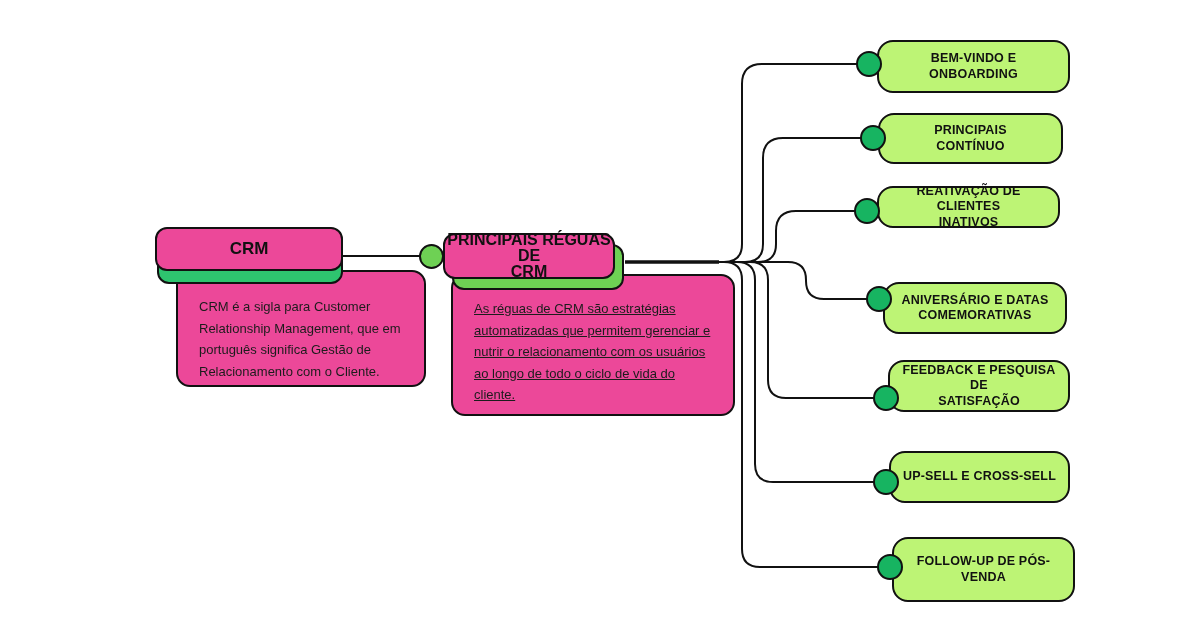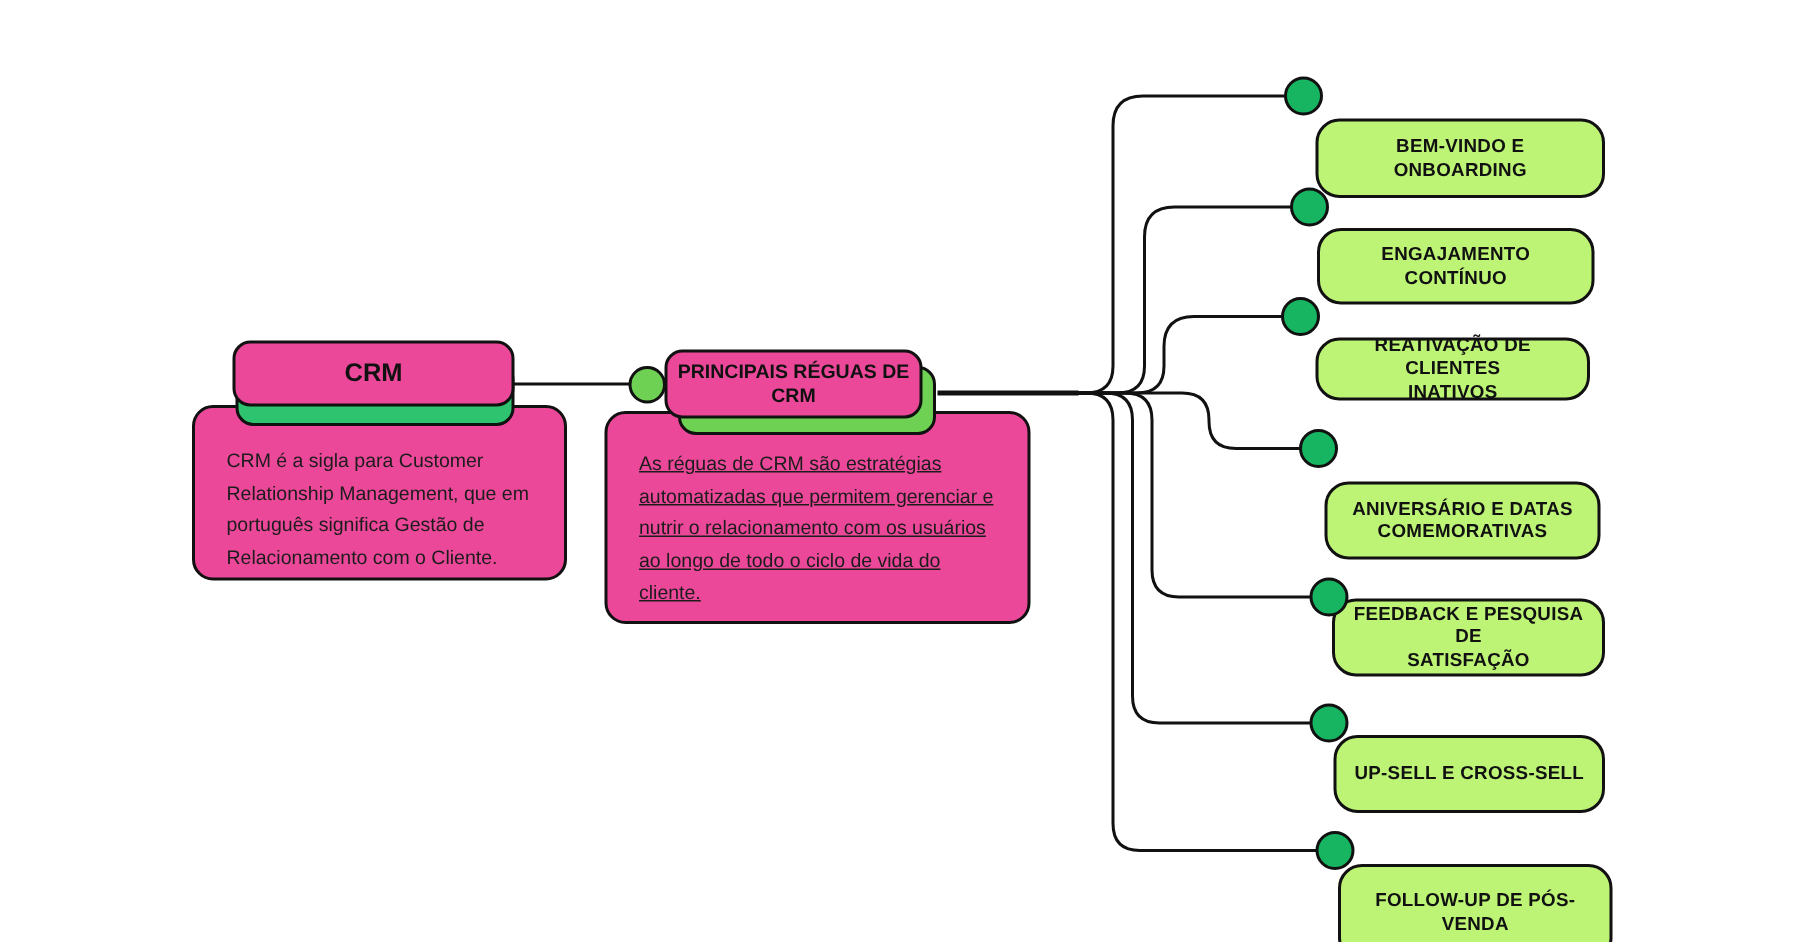--- a/index.html
+++ b/index.html
@@ -11,42 +11,41 @@
   }
   .connectors { position:absolute; left:0; top:0; z-index:0; }
   .link  { fill:none; stroke:var(--line,#111); stroke-width:2; }
   .trunk { fill:none; stroke:var(--line,#111); stroke-width:3.4; }
   .card {
     position:absolute; box-sizing:border-box;
     border:2px solid var(--node_border,#111); background:#ec4899;
   }
   .desccard {
     border-radius:14px; z-index:1;
-    font-size:13px; line-height:21.5px; color:#1c1c1c;
+    font-size:13px; line-height:21.5px; color:#1c1c1c;margin-left:48px;
   }
   .shadowcard {
     position:absolute; box-sizing:border-box; z-index:2;
     border:2px solid var(--node_border,#111); border-radius:12px;
   }
   .rootshadow { background:var(--root_shadow,#2ec46f); }
   .hubshadow  { background:var(--hub_shadow,#6ed154); }
   .titlecard {
     border-radius:12px; z-index:3;
     display:flex; align-items:center; justify-content:center;
     text-align:center; font-weight:bold; white-space:pre-line;
   }
   .pill {
     position:absolute; box-sizing:border-box; z-index:2;
     background:var(--branch_fill,#bdf475);
     border:2px solid var(--node_border,#111); border-radius:16px;
     display:flex; align-items:center; justify-content:center;
     text-align:center; font-weight:bold; font-size:12.5px;
     line-height:15.5px; letter-spacing:0.2px; white-space:pre-line;
     padding:4px 6px;
-    margin-top:39px;
   }
   .dot {
     position:absolute; z-index:4; box-sizing:border-box;
     border:2.5px solid var(--node_border,#111); border-radius:50%;
   }
   .dot-branch { width:26px; height:26px; background:var(--branch_dot,#17b461); }
   .dot-hub    { width:25px; height:25px; background:var(--hub_shadow,#6ed154); }
 </style>
 </head>
 <body>
@@ -70,32 +69,32 @@
   </div>
   <div class="shadowcard rootshadow" style="left:157px; top:241px; width:186px; height:43px;"></div>
   <div class="card titlecard" style="left:155px; top:227px; width:188px; height:44px; font-size:17px;">
     <span>CRM</span>
   </div>
 
   <div class="card desccard" style="left:403px; top:274px; width:284px; height:142px; padding:22px 21px 12px 21px;text-decoration:underline;">
     <span>As réguas de CRM são estratégias automatizadas que permitem gerenciar e nutrir o relacionamento com os usuários ao longo de todo o ciclo de vida do cliente.</span>
   </div>
   <div class="shadowcard hubshadow" style="left:452px; top:244px; width:172px; height:46px;"></div>
-  <div class="card titlecard" style="left:443px; top:233px; width:172px; height:46px; font-size:13px; line-height:16px;">
+  <div class="card titlecard" style="left:443px; top:233px; width:172px; height:46px; font-size:16px; line-height:16px;">
     <span>PRINCIPAIS RÉGUAS DE
 CRM</span>
   </div>
   <div class="dot dot-hub" style="left:419px; top:244px;"></div>
 
   <div class="pill" style="left:877px; top:40px; width:193px; height:53px;">
     <span>BEM-VINDO E
 ONBOARDING</span>
   </div>
   <div class="pill" style="left:878px; top:113px; width:185px; height:51px;">
-    <span>ENGAJAMENTO
+    <span>PRINCIPAIS
 CONTÍNUO</span>
   </div>
   <div class="pill" style="left:877px; top:186px; width:183px; height:42px;">
     <span>REATIVAÇÃO DE CLIENTES
 INATIVOS</span>
   </div>
   <div class="pill" style="left:883px; top:282px; width:184px; height:52px;">
     <span>ANIVERSÁRIO E DATAS
 COMEMORATIVAS</span>
   </div>

